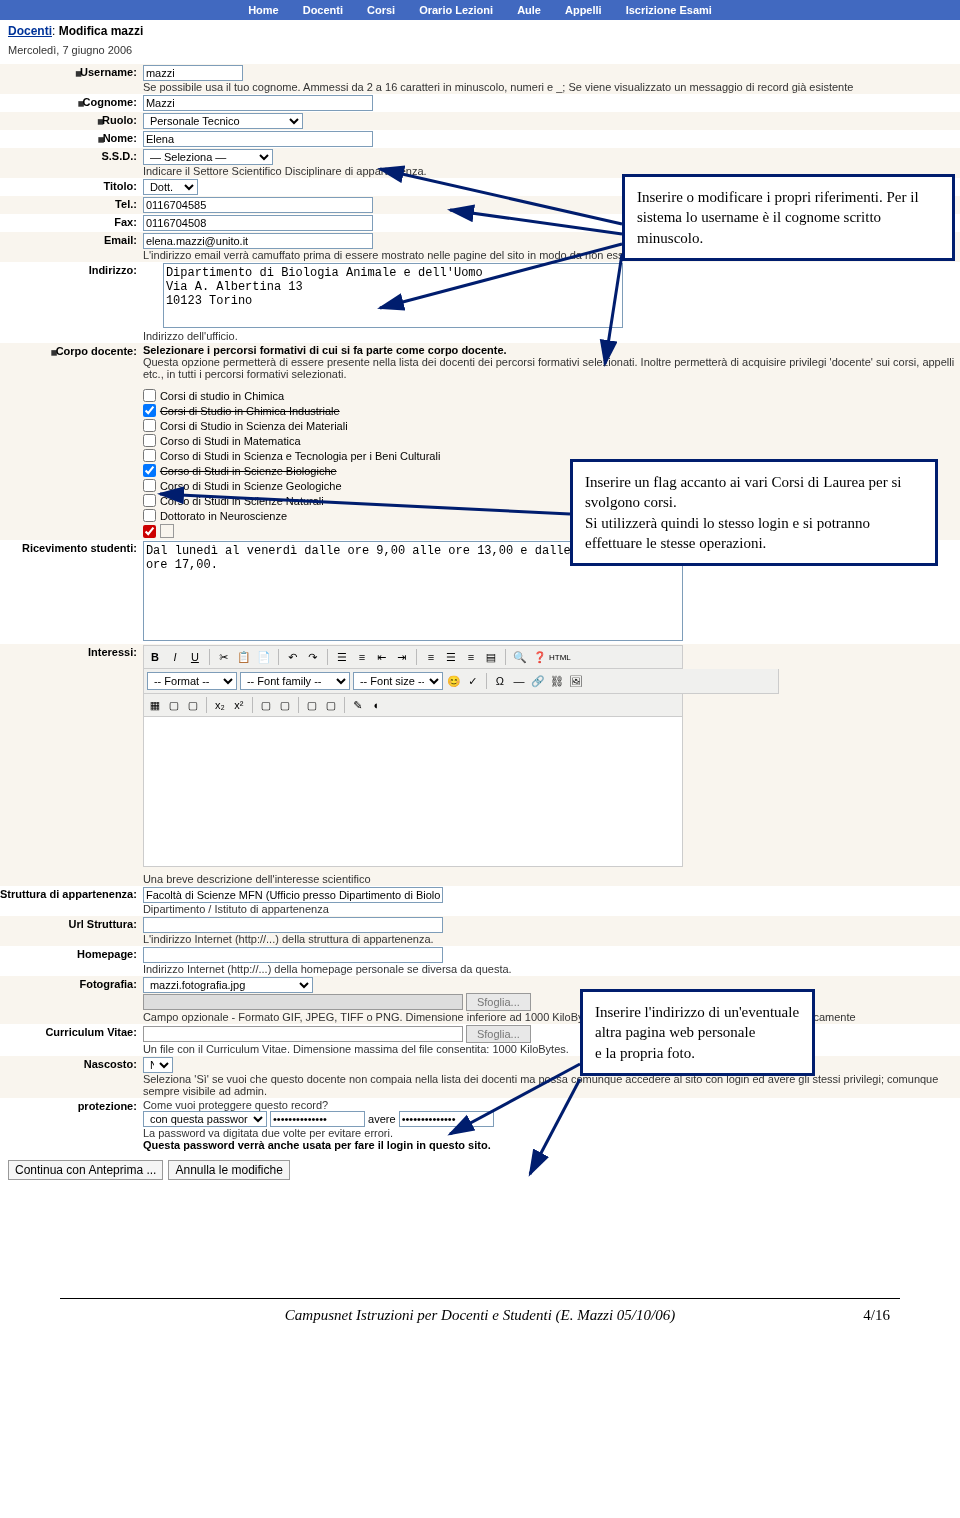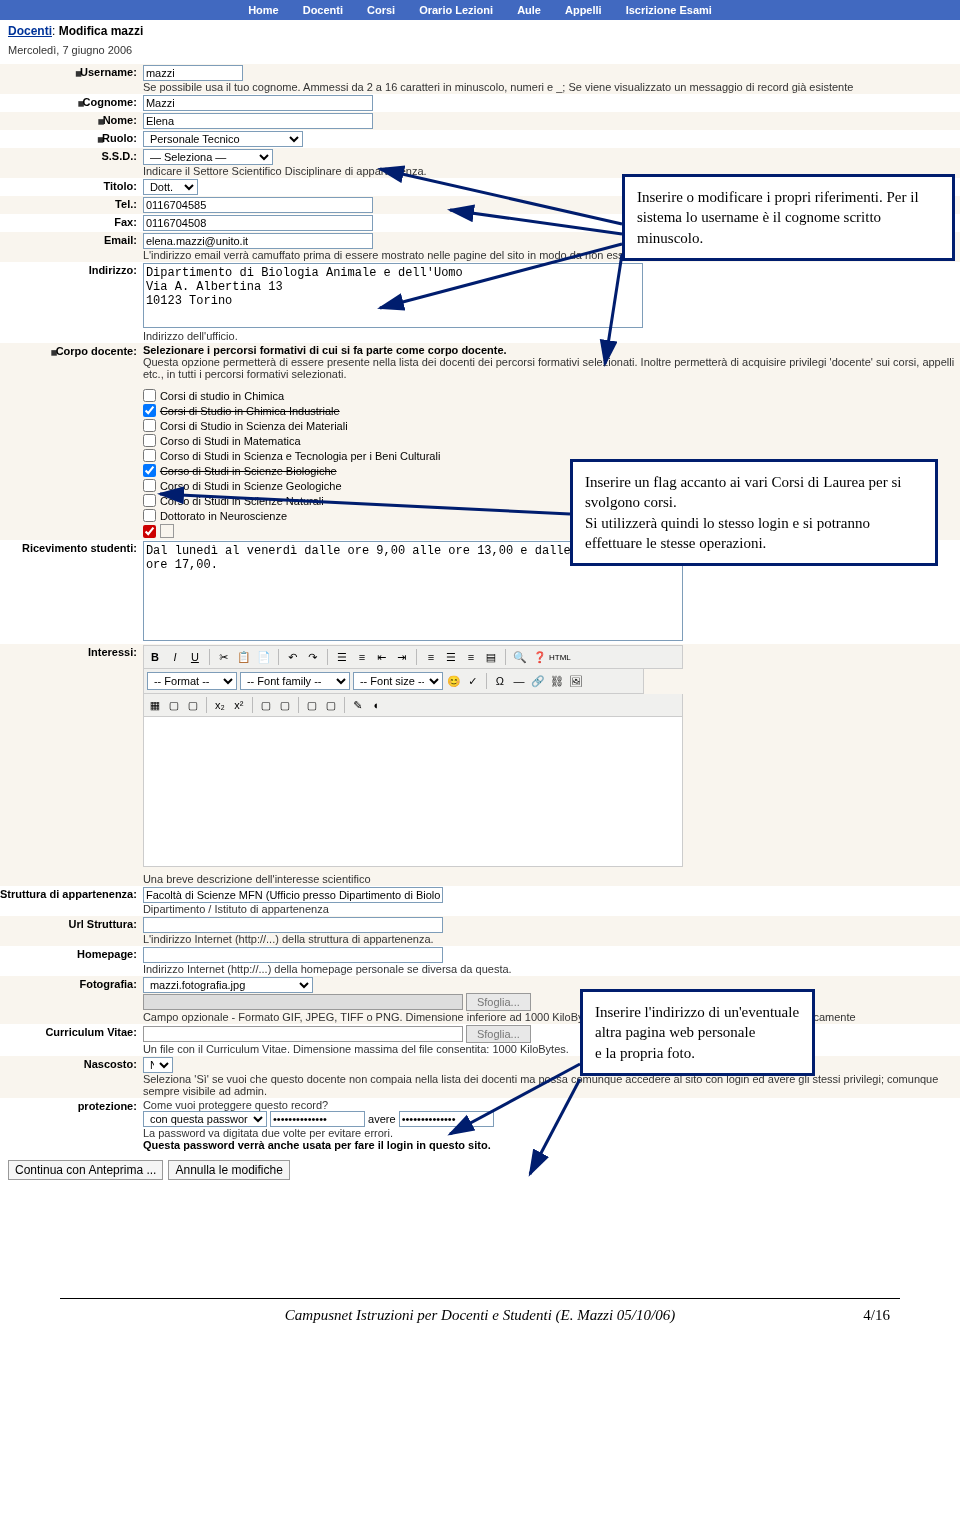--- a/index.html
+++ b/index.html
@@ -25,21 +25,21 @@
   input.w230 { width: 230px; }
   input.w300 { width: 300px; }
   select { font-family: Verdana, Arial; font-size: 11px; border: 1px solid #7e9db9; background: #fff; padding: 0 2px; }
   textarea { font-family: "Courier New", monospace; font-size: 12px; border: 1px solid #7e9db9; padding: 2px; resize: none; }
   .hint { font-size: 11px; color: #333; padding-top: 1px; }
   .chk-row { display: flex; align-items: center; gap: 4px; font-size: 11px; padding: 1px 0; }
   .chk-row input { margin: 0; }
   .strike { text-decoration: line-through; }
   
   .richbar { background: #f0f0ee; border: 1px solid #ccc; padding: 3px; display: flex; flex-wrap: wrap; gap: 4px; align-items: center; font-size: 11px; width: 540px; }
-  .richbar-row2 { background: #f0f0ee; border: 1px solid #ccc; border-top: none; padding: 3px; display: flex; gap: 3px; align-items: center; font-size: 11px; width: 501px; }
+  .richbar-row2 { background: #f0f0ee; border: 1px solid #ccc; border-top: none; padding: 3px; display: flex; gap: 3px; align-items: center; font-size: 11px; width: 636px; }
   .richbar-row3 { background: #f0f0ee; border: 1px solid #ccc; border-top: none; padding: 3px; display: flex; gap: 3px; align-items: center; font-size: 11px; width: 540px; }
   .tb-icon { width: 16px; height: 16px; display: inline-flex; align-items: center; justify-content: center; font-size: 11px; cursor: pointer; }
   .tb-sep { border-left: 1px solid #bbb; height: 16px; margin: 0 2px; }
   .sel-sm { font-size: 11px; height: 18px; }
   .richarea { width: 540px; height: 150px; border: 1px solid #ccc; border-top: none; background: #fff; }
   
   .filebtn { font-size: 11px; padding: 2px 10px; background: #e8e8e8; border: 1px solid #999; color: #777; }
   
   .callout { position: absolute; background: #fff; border: 3px solid #001d6e; padding: 10px 12px; font-family: Verdana; font-size: 15px; line-height: 1.35; z-index: 100; }
   
@@ -78,28 +78,28 @@
     <td class="field">
       <input type="text" class="w100" value="mazzi" style=""><br>
       <span class="hint">Se possibile usa il tuo cognome. Ammessi da 2 a 16 caratteri in minuscolo, numeri e _; Se viene visualizzato un messaggio di record già esistente</span>
     </td>
   </tr>
   <tr>
     <td class="label"><span class="req">Cognome:</span></td>
     <td class="field"><input type="text" class="w230" value="Mazzi" style=""></td>
   </tr>
   <tr>
+    <td class="label"><span class="req">Ruolo:</span></td>
+    <td class="field"><select style="width:160px;"><option>Personale Tecnico</option></select></td>
+  </tr>
+  <tr>
     <td class="label"><span class="req">Nome:</span></td>
     <td class="field"><input type="text" class="w230" value="Elena" style=""></td>
   </tr>
   <tr>
-    <td class="label"><span class="req">Ruolo:</span></td>
-    <td class="field"><select style="width:160px;"><option>Personale Tecnico</option></select></td>
-  </tr>
-  <tr>
     <td class="label"><span>S.S.D.:</span></td>
     <td class="field">
       <select style="width:130px;"><option>— Seleziona —</option></select><br>
       <span class="hint">Indicare il Settore Scientifico Disciplinare di appartenenza.</span>
     </td>
   </tr>
   <tr>
     <td class="label"><span>Titolo:</span></td>
     <td class="field"><select style="width:55px;"><option>Dott.</option></select></td>
   </tr>
@@ -114,21 +114,21 @@
   <tr>
     <td class="label"><span>Email:</span></td>
     <td class="field">
       <input type="text" class="w230" value="elena.mazzi@unito.it" style=""><br>
       <span class="hint">L'indirizzo email verrà camuffato prima di essere mostrato nelle pagine del sito in modo da non essere catturato dai robot per azioni di spam.</span>
     </td>
   </tr>
   <tr>
     <td class="label"><span>Indirizzo:</span></td>
     <td class="field">
-      <textarea rows="4" cols="60" style="width: 500px; height: 65px;">Dipartimento di Biologia Animale e dell'Uomo
+      <textarea rows="4" cols="60" style="width: 460px; height: 65px; margin-left: 20px;">Dipartimento di Biologia Animale e dell'Uomo
 Via A. Albertina 13
 10123 Torino</textarea><br>
       <span class="hint">Indirizzo dell'ufficio.</span>
     </td>
   </tr>
   <tr>
     <td class="label"><span class="req">Corpo docente:</span></td>
     <td class="field">
       <b>Selezionare i percorsi formativi di cui si fa parte come corpo docente.</b><br>
       <span class="hint">Questa opzione permetterà di essere presente nella lista dei docenti dei percorsi formativi selezionati. Inoltre permetterà di acquisire privilegi 'docente' sui corsi, appelli etc., in tutti i percorsi formativi selezionati.</span>

